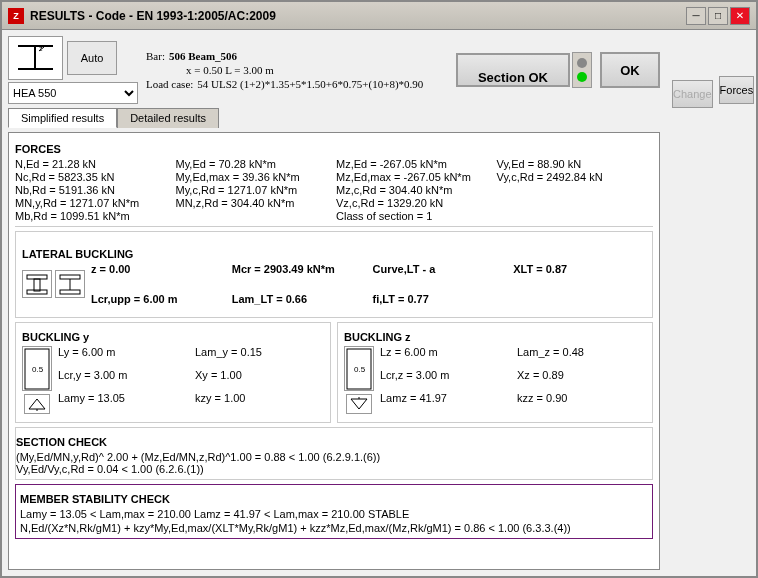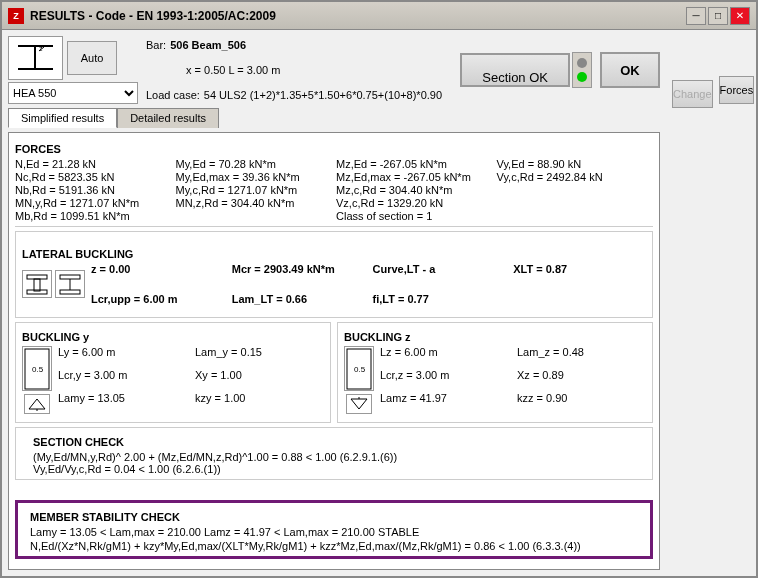--- a/index.html
+++ b/index.html
@@ -105,36 +105,37 @@
     .section-selector {
       width: 130px;
       height: 22px;
       background: white;
       border: 1px solid #999;
       font-size: 11px;
     }
     .bar-info {
       display: flex;
       flex-direction: column;
-      gap: 13px;
-      flex: 1;
+      gap: 2px;
+      flex: 1;
+      font-family: Liberation Serif, serif;
     }
     .bar-line {
       display: flex;
       align-items: center;
       gap: 4px;
     }
     .section-ok-btn {
       height: 20px;
       padding: 15px 20px;
       background: linear-gradient(to bottom, #e8e8e8, #d0d0d0);
       border: 2px solid #999;
       cursor: pointer;
       font-size: 13px;
-      font-weight: normal;
+      font-weight: bold;
       color: #000;
     }
     .light-indicator {
       width: 20px;
       height: 36px;
       background: #d4d0c8;
       border: 1px solid #999;
       display: flex;
       flex-direction: column;
       align-items: center;
@@ -239,26 +240,26 @@
       flex-shrink: 0;
     }
     .buckling-vals {
       display: grid;
       grid-template-columns: 1fr 1fr;
       gap: 1px 8px;
       flex: 1;
     }
     .section-check {
       border: 1px solid #ccc;
-      padding: 4px 17px;
-      margin-bottom: 20px;
+      padding: 4px 0;
+      margin-bottom: 4px;
     }
     .member-stability {
-      border: 3px solid #701a75;
-      padding: 4px 12px;
+      border: 1px solid #701a75;
+      padding: 4px 4px;
     }
     .right-panel {
       width: 90px;
       padding: 6px;
       display: flex;
       flex-direction: row;
       gap: 6px;
       flex-shrink: 0;
     }
     .right-btn {

